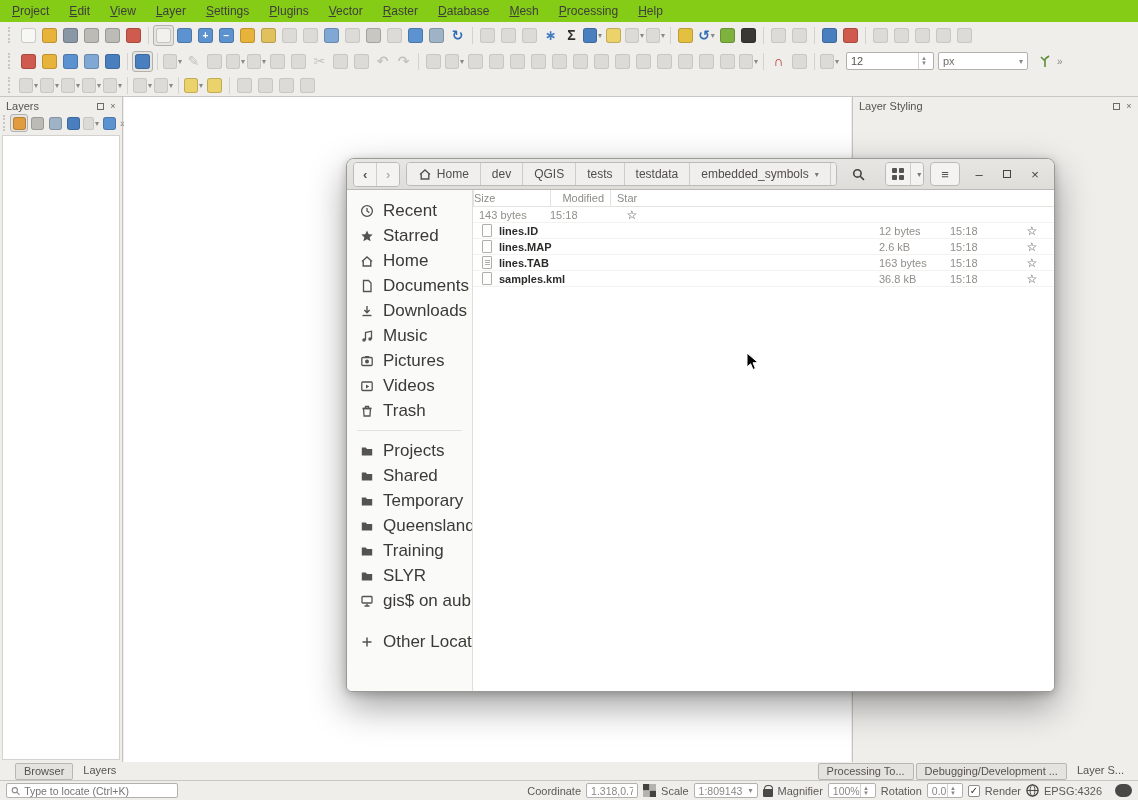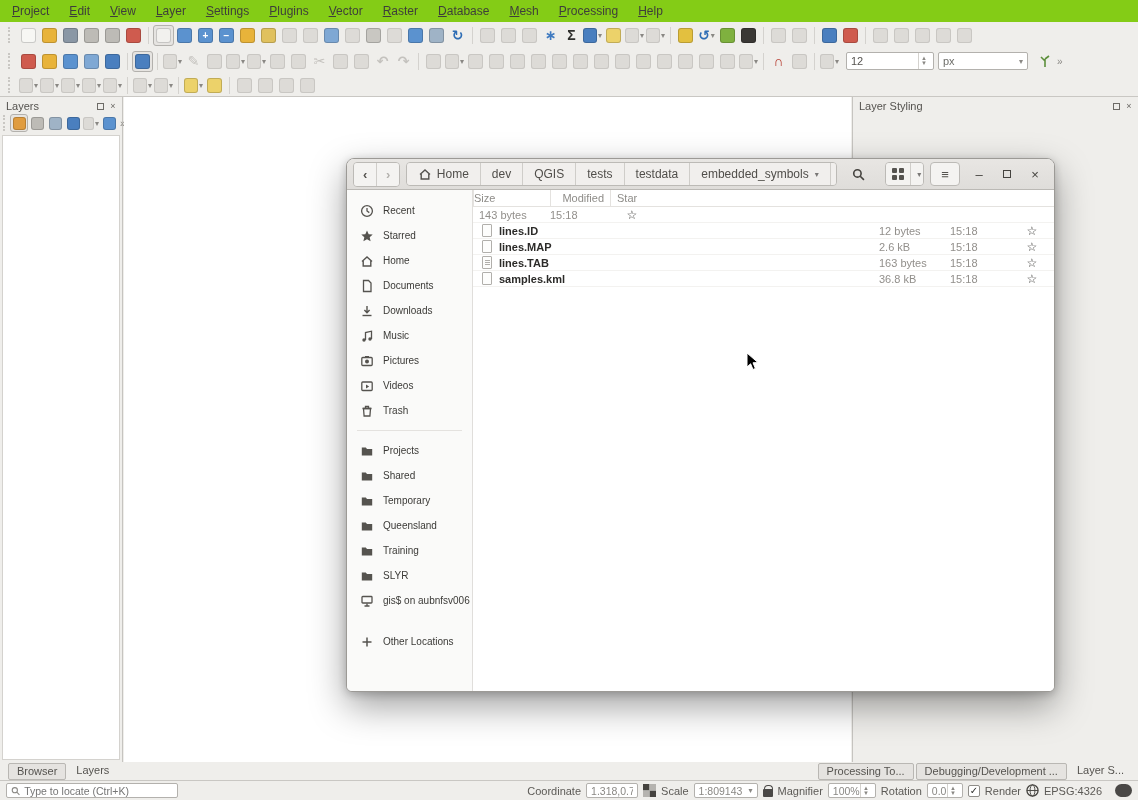--- a/index.html
+++ b/index.html
@@ -41,21 +41,21 @@
   .lp-content { position:absolute; left:2px; right:2px; top:38px; bottom:2px; background:#fff; border:1px solid #d4d2ce; }
   .overflow-chevron { font-size:10px; color:#8a8884; margin-left:2px; }
 
   .map-canvas { position:absolute; left:124px; top:0; bottom:0; width:727px; background:#ffffff; }
   .styling-panel { position:absolute; left:852px; right:0; top:0; bottom:0; border-left:1px solid #c6c4c0; background:#efeeeb; }
 
   
   .tabsrow { position:absolute; left:0; right:0; bottom:20px; height:18px; background:#efeeeb; display:flex; align-items:center; font-size:11px; }
   .btab { padding:1px 8px 2px; margin-right:2px; color:#55534f; white-space:nowrap; }
   .btab.boxed { background:#e5e3e0; border:1px solid #b9b7b3; border-radius:2px; }
-  .tabs-left { display:flex; margin-left:8px; }
+  .tabs-left { display:flex; margin-left:15px; }
   .tabs-right { display:flex; margin-left:auto; margin-right:4px; }
 
   
   .statusbar { position:absolute; left:0; right:0; bottom:0; height:20px; background:#efeeeb; border-top:1px solid #c9c7c3; display:flex; align-items:center; font-size:11px; color:#5c5a56; padding:0 6px; gap:5px; }
   .locator { width:172px; height:15px; background:#fff; border:1px solid #b3b1ad; border-radius:2px; display:flex; align-items:center; padding:0 4px; gap:4px; }
   .locator input { border:none; outline:none; font-size:10.5px; color:#9a9894; width:100%; background:transparent; font-family:inherit; }
   .sb-spacer { flex:1; }
   .sb-field { height:15px; font-size:10.5px; }
   .sb-field input { border:none; outline:none; width:100%; font-size:10.5px; color:#8a8884; background:transparent; font-family:inherit; }
   .checker { display:inline-block; }
@@ -82,21 +82,21 @@
   .viewsplit .half { background:#f4f3f1; display:flex; align-items:center; justify-content:center; padding:0 6px; }
   .viewsplit .half + .half { border-left:1px solid #cfcdc9; font-size:8px; color:#7a7876; }
   .gridic { display:grid; grid-template-columns:5px 5px; grid-template-rows:5px 5px; gap:2px; }
   .gridic span { background:#55534f; border-radius:1px; }
   .winctl { display:flex; align-items:center; gap:10px; margin-left:4px; padding-right:4px; }
   .wbtn { width:18px; height:18px; display:flex; align-items:center; justify-content:center; color:#45433f; font-size:13px; }
   .maxrect { width:8px; height:8px; border:1.5px solid #45433f; }
 
   .dlg-body { display:flex; height:501px; }
   .dlg-sidebar { width:126px; background:#fafaf9; border-right:1px solid #e0dedb; padding-top:8px; overflow:hidden; }
-  .place { display:flex; align-items:center; gap:9px; height:25px; padding-left:13px; font-size:10px; color:#3b3a37; white-space:nowrap; }
+  .place { display:flex; align-items:center; gap:9px; height:25px; padding-left:13px; font-size:17px; color:#3b3a37; white-space:nowrap; }
   .place svg { flex:0 0 auto; }
   .sb-sep { height:1px; background:#e4e2df; margin:7px 10px; }
   .sb-gap { height:16px; }
 
   .dlg-main { flex:1; display:flex; flex-direction:column; background:#fff; position:relative; }
   .cols { display:flex; align-items:center; height:17px; border-bottom:1px solid #e4e2df; font-size:11px; color:#8e8c88; }
   .col-name { flex:1; padding-left:9px; display:flex; align-items:center; }
   .col-name .sort { margin-left:auto; font-size:8px; color:#8e8c88; padding-right:5px; }
   .col-size { width:77px; border-left:1px solid #e4e2df; height:100%; display:flex; align-items:center; }
   .col-mod { width:60px; border-left:1px solid #e4e2df; height:100%; display:flex; align-items:center; justify-content:flex-end; padding-right:6px; }

